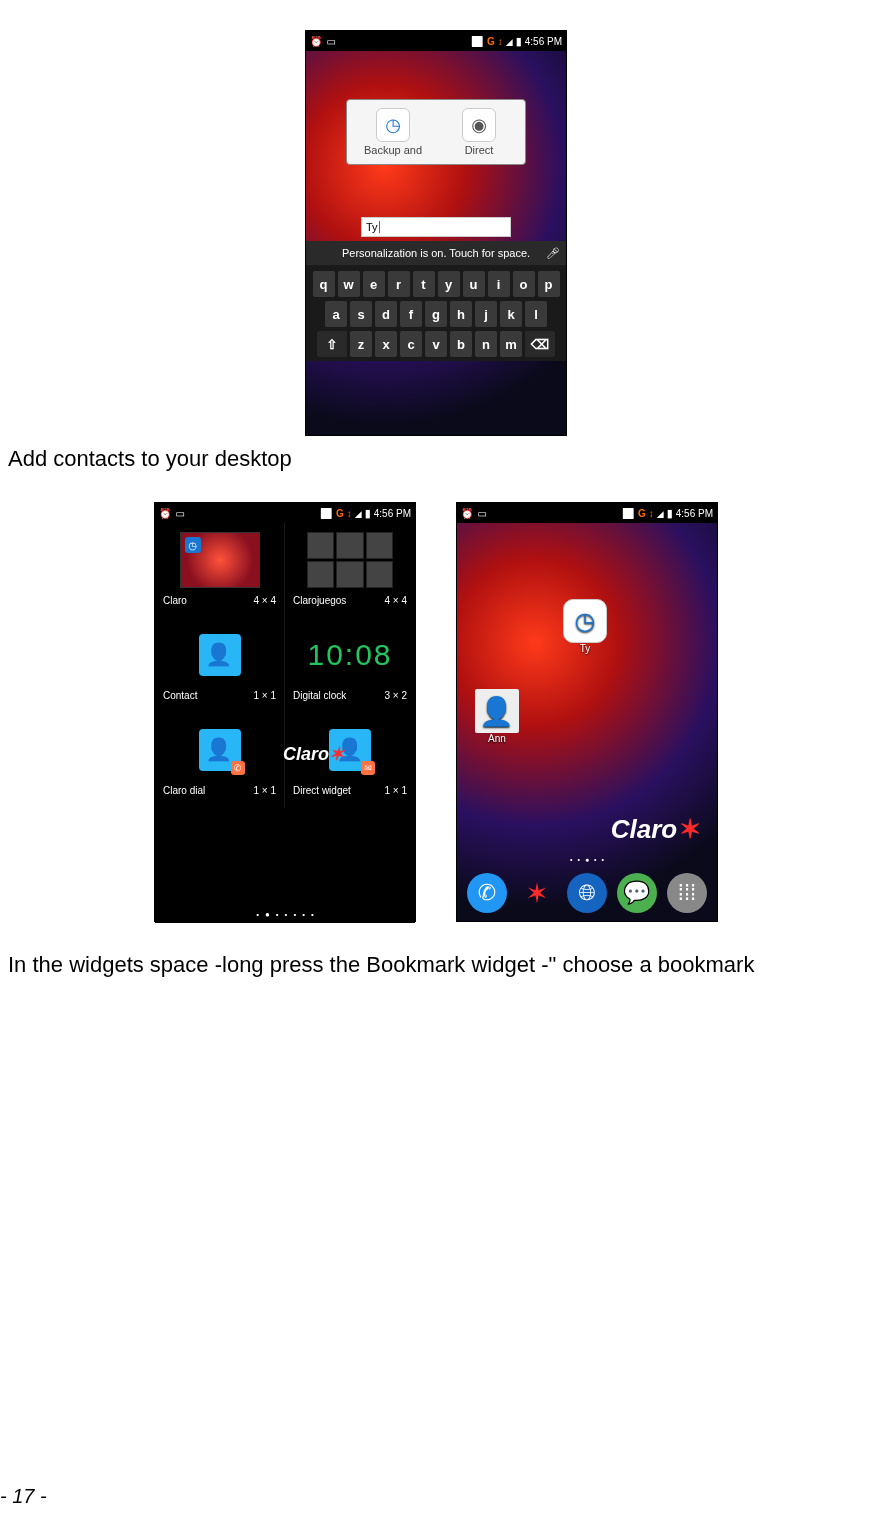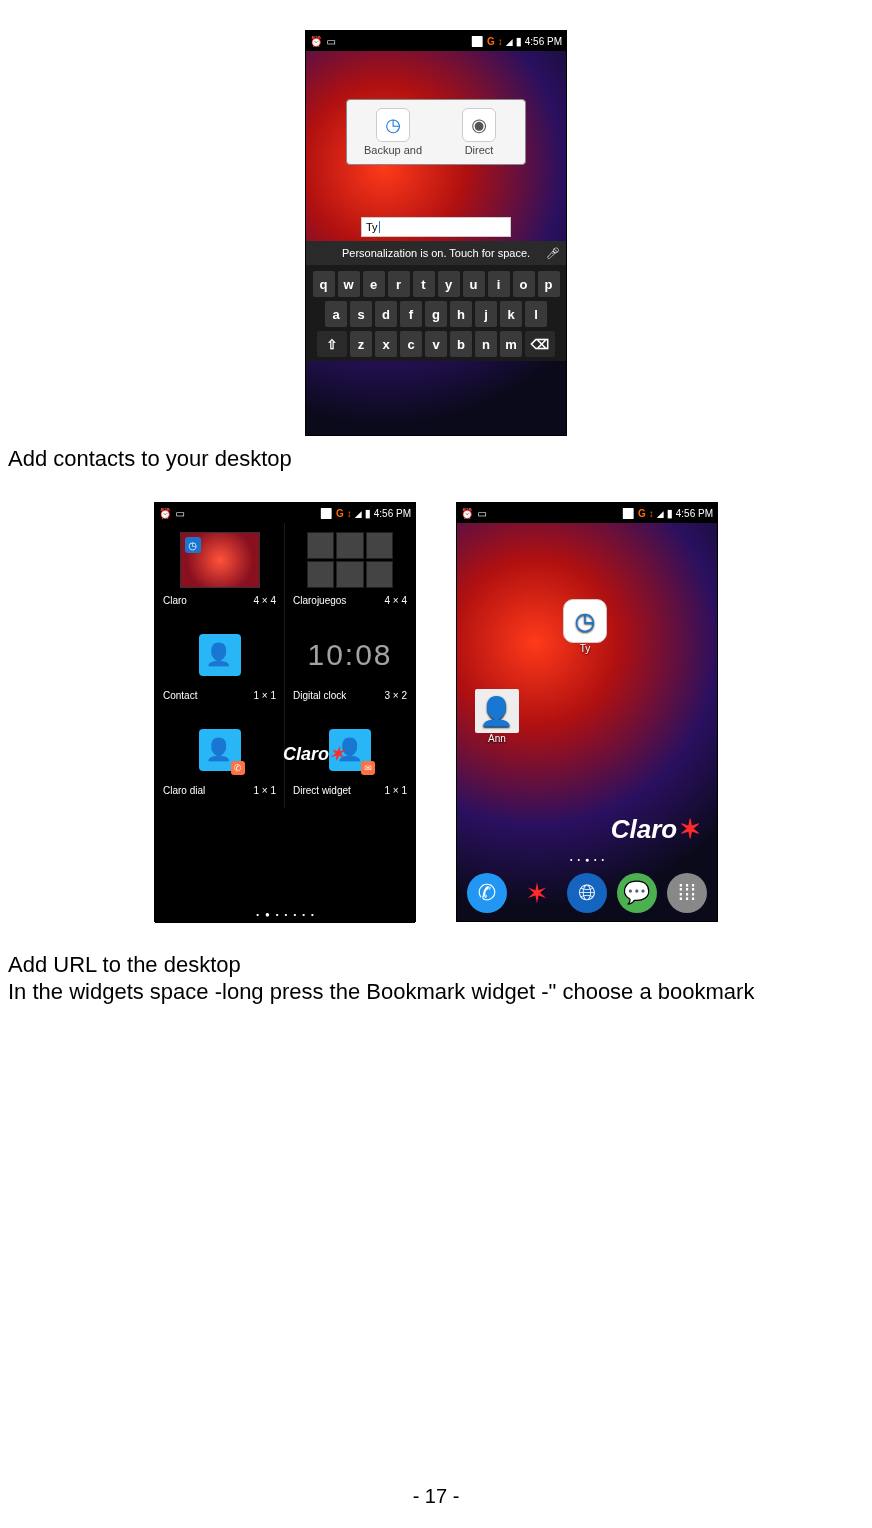--- a/index.html
+++ b/index.html
@@ -36,40 +36,40 @@
   .kw-md { width: 30px; }
   .kw-lg { width: 36px; }
   .kw-space { flex: 1; }
   .key.dark { background: #2a2a2a; }
   .widgets-body { position: relative; height: 400px; }
   .wg-grid { position: relative; display: grid; grid-template-columns: 1fr 1fr; grid-template-rows: repeat(4, 1fr); height: 380px; }
   .wg-cell { position: relative; border: 0; padding: 4px 6px; }
   .wg-cell.divider { border-right: 1px solid rgba(255,255,255,0.1); }
   .wg-prev { width: 100%; height: 66px; display: flex; align-items: center; justify-content: center; }
   .wg-contact { width: 42px; height: 42px; background: #29b6f6; border-radius: 4px; display: flex; align-items: center; justify-content: center; color: #fff; font-size: 22px; }
-  .wg-clock { color: #a3a3a3; font-size: 30px; font-weight: 300; letter-spacing: 2px; }
+  .wg-clock { color: #22c55e; font-size: 30px; font-weight: 300; letter-spacing: 2px; }
   .wg-claro { color: #fff; font-size: 18px; font-weight: bold; font-style: italic; }
   .wg-claro .star { color: #ff2a2a; }
   .wg-meta { display: flex; justify-content: space-between; color: #fff; font-size: 10px; padding: 2px 2px 0 2px; }
   .wg-pager { position: absolute; bottom: 4px; left: 0; right: 0; display: flex; justify-content: center; gap: 6px; color: #fff; font-size: 8px; }
   .home-body { position: relative; height: 400px; }
   .home-icon { position: absolute; display: flex; flex-direction: column; align-items: center; color: #fff; font-size: 10px; text-shadow: 0 1px 2px #000; }
   .hi-clock { width: 44px; height: 44px; border-radius: 10px; background: #fff; display: flex; align-items: center; justify-content: center; color: #1976d2; font-size: 24px; border: 1px solid #ccc; }
   .hi-avatar { width: 44px; height: 44px; background: #eee; border-radius: 2px; display: flex; align-items: center; justify-content: center; color: #bbb; font-size: 28px; }
   .brand { position: absolute; right: 16px; bottom: 78px; color: #fff; font-size: 26px; font-weight: bold; font-style: italic; display: flex; align-items: center; }
   .brand .star { color: #ff2a2a; margin-left: 2px; font-style: normal; }
   .dock { position: absolute; bottom: 6px; left: 0; right: 0; height: 48px; display: flex; justify-content: space-evenly; align-items: center; }
   .dock-item { width: 40px; height: 40px; border-radius: 50%; display: flex; align-items: center; justify-content: center; font-size: 22px; color: #fff; }
   .d-phone { background: #2196f3; }
   .d-center { background: transparent; color: #ff2a2a; font-size: 28px; }
   .d-browser { background: #1565c0; }
   .d-msg { background: #4caf50; }
   .d-apps { background: #888; }
   .home-pager { position: absolute; bottom: 60px; left: 0; right: 0; display: flex; justify-content: center; gap: 5px; color: #fff; font-size: 7px; }
-  .page-num { position: absolute; bottom: 20px; left: 0; right: 0; text-align: center; font-size: 20px; }
+  .page-num { position: absolute; bottom: 20px; left: 0; right: 0; text-align: left; font-size: 20px; font-style: italic; }
   .spacer-sm { height: 10px; }
   .spacer-md { height: 30px; }
 </style>
 </head>
 <body>
 
 <div class="page">
 
   <div class="center">
     <div class="phone" style="margin:0 auto; height:406px;">
@@ -289,17 +289,16 @@
           <div class="dock-item d-browser">🌐︎</div>
           <div class="dock-item d-msg">💬</div>
           <div class="dock-item d-apps">⁞⁞⁞</div>
         </div>
       </div>
     </div>
 
   </div>
 
   <div class="spacer-md"></div>
-  <div class="text">Add URL to the desktop</div>
   <div class="text">In the widgets space -long press the Bookmark widget -" choose a bookmark</div>
 
   <div class="page-num">- 17 -</div>
 </div>
 
 </body></html>

